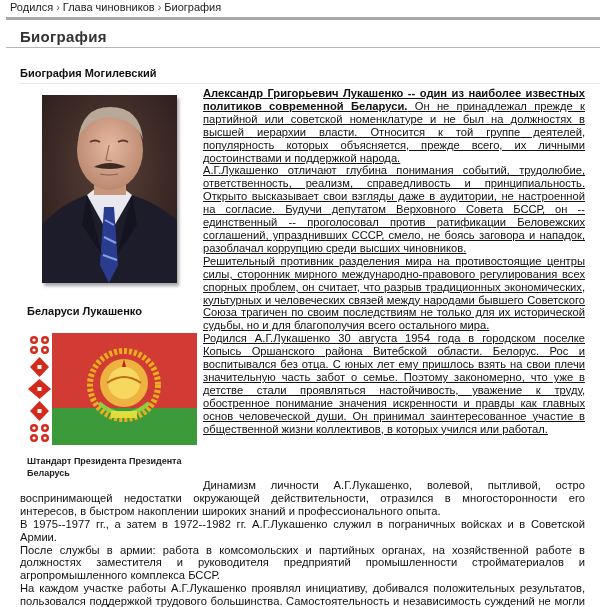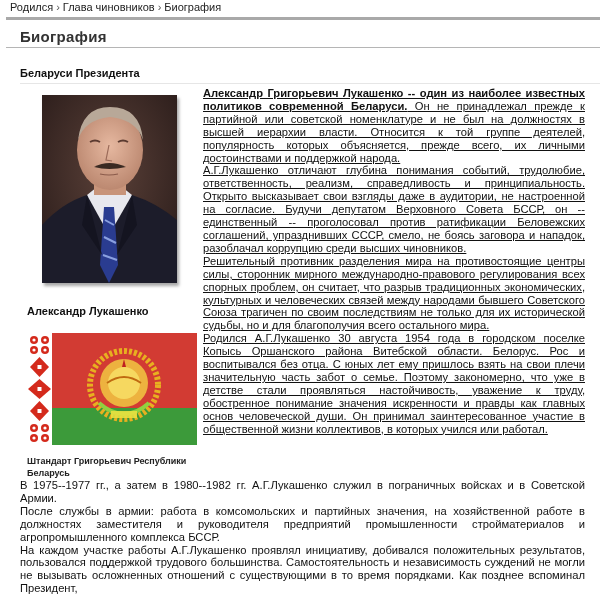--- a/index.html
+++ b/index.html
@@ -61,21 +61,21 @@
 </head>
 <body>
 
 <nav class="breadcrumb">
   <a>Родился</a><span class="sep">›</span><a>Глава чиновников</a><span class="sep">›</span><span>Биография</span>
 </nav>
 
 <div class="rule-thick"></div>
 <h1 class="page-title" style="margin:0">Биография</h1>
 <div class="rule-thin"></div>
-<h2 class="section-title" style="margin:0">Беларуси Президента</h2>
+<h2 class="section-title" style="margin:0">Биография Могилевский</h2>
 <div class="rule-faint"></div>
 
 <div class="portrait">
   <svg width="135" height="188" viewBox="0 0 135 188">
     <defs>
       <radialGradient id="bg" cx="50%" cy="40%" r="70%">
         <stop offset="0%" stop-color="#5a4038"></stop>
         <stop offset="100%" stop-color="#2a1c1a"></stop>
       </radialGradient>
       <radialGradient id="face" cx="50%" cy="45%" r="60%">
@@ -105,21 +105,21 @@
     <path d="M76 47 Q81 44 86 47" stroke="#5a3a30" stroke-width="2" fill="none"></path>
 
     <path d="M67 50 L64 65 L70 66" stroke="#9a6a58" stroke-width="1.2" fill="none"></path>
 
     <path d="M52 72 Q67 64 84 72 Q67 76 52 72 Z" fill="#3a2a22"></path>
 
     <path d="M58 79 Q67 81 76 79" stroke="#8a5a4a" stroke-width="1.2" fill="none"></path>
   </svg>
 </div>
 
-<div class="caption-name">Александр Лукашенко</div>
+<div class="caption-name">Беларуси Лукашенко</div>
 
 <div class="flag">
   <svg width="170" height="112" viewBox="0 0 170 112">
     <rect x="0" y="0" width="170" height="75" fill="#d23b33"></rect>
     <rect x="0" y="75" width="170" height="37" fill="#3c9a3a"></rect>
 
     <rect x="0" y="0" width="25" height="112" fill="#ffffff"></rect>
     <g fill="#d42a1c">
       <circle cx="7" cy="7" r="4"></circle>
         <circle cx="18" cy="7" r="4"></circle>
@@ -151,26 +151,27 @@
       <circle cx="97" cy="52" r="34" fill="none" stroke="#e8b020" stroke-width="6" stroke-dasharray="3 2"></circle>
       <circle cx="97" cy="50" r="24" fill="#f0c040" opacity="0.9"></circle>
       <circle cx="97" cy="50" r="16" fill="#f6d860"></circle>
       <path d="M97 26 L99 34 L95 34 Z" fill="#c02020"></path>
       <path d="M80 50 Q97 38 114 50" stroke="#c06a10" stroke-width="2" fill="none"></path>
       <path d="M72 70 Q97 92 122 70" stroke="#90d040" stroke-width="4" fill="none"></path>
       <rect x="84" y="78" width="26" height="7" fill="#e8e040" opacity="0.9"></rect>
     </g>
   </svg>
 </div>
-<div class="flag-caption">Штандарт Григорьевич Республики Беларусь</div>
+<div class="flag-caption">Штандарт Президента Президента Беларусь</div>
 
 <div class="text-block">
   <p><b>Александр Григорьевич Лукашенко -- один из наиболее известных политиков современной Беларуси.</b><span> Он не принадлежал прежде к партийной или советской номенклатуре и не был на должностях в высшей иерархии власти. Относится к той группе деятелей, популярность которых объясняется, прежде всего, их личными достоинствами и поддержкой народа.</span></p>
   <p>А.Г.Лукашенко отличают глубина понимания событий, трудолюбие, ответственность, реализм, справедливость и принципиальность. Открыто высказывает свои взгляды даже в аудитории, не настроенной на согласие. Будучи депутатом Верховного Совета БССР, он -- единственный -- проголосовал против ратификации Беловежских соглашений, упразднивших СССР, смело, не боясь заговора и нападок, разоблачал коррупцию среди высших чиновников.</p>
   <p>Решительный противник разделения мира на противостоящие центры силы, сторонник мирного международно-правового регулирования всех спорных проблем, он считает, что разрыв традиционных экономических, культурных и человеческих связей между народами бывшего Советского Союза трагичен по своим последствиям не только для их исторической судьбы, но и для благополучия всего остального мира.</p>
   <p>Родился А.Г.Лукашенко 30 августа 1954 года в городском поселке Копысь Оршанского района Витебской области. Белорус. Рос и воспитывался без отца. С юных лет ему пришлось взять на свои плечи значительную часть забот о семье. Поэтому закономерно, что уже в детстве стали проявляться настойчивость, уважение к труду, обостренное понимание значения искренности и правды как главных основ человеческой души. Он принимал заинтересованное участие в общественной жизни коллективов, в которых учился или работал.</p>
 </div>
 
 <div class="full-block">
-  <p>В 1975--1977 гг., а затем в 1980--1982 гг. А.Г.Лукашенко служил в пограничных войсках и в Советской Армии.</p>
-  <p>После службы в армии: работа в комсомольских и партийных значения, на хозяйственной работе в должностях заместителя и руководителя предприятий промышленности стройматериалов и агропромышленного комплекса БССР.</p>
+  <p class="indent-first">Динамизм личности А.Г.Лукашенко, волевой, пытливой, остро воспринимающей недостатки окружающей действительности, отразился в многосторонности его интересов, в быстром накоплении широких знаний и профессионального опыта.</p>
+  <p>В 1975--1977 гг., а затем в 1972--1982 гг. А.Г.Лукашенко служил в пограничных войсках и в Советской Армии.</p>
+  <p>После службы в армии: работа в комсомольских и партийных органах, на хозяйственной работе в должностях заместителя и руководителя предприятий промышленности стройматериалов и агропромышленного комплекса БССР.</p>
   <p>На каждом участке работы А.Г.Лукашенко проявлял инициативу, добивался положительных результатов, пользовался поддержкой трудового большинства. Самостоятельность и независимость суждений не могли не вызывать осложненных отношений с существующими в то время порядками. Как позднее вспоминал Президент,</p>
 </div>
 
 </body></html>

